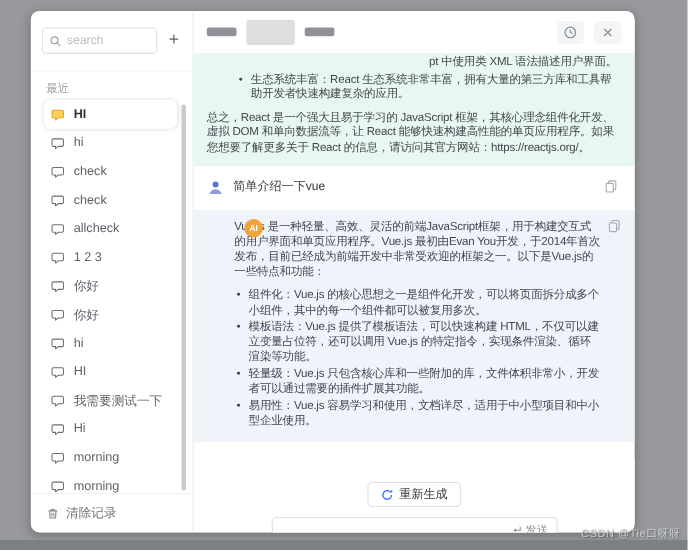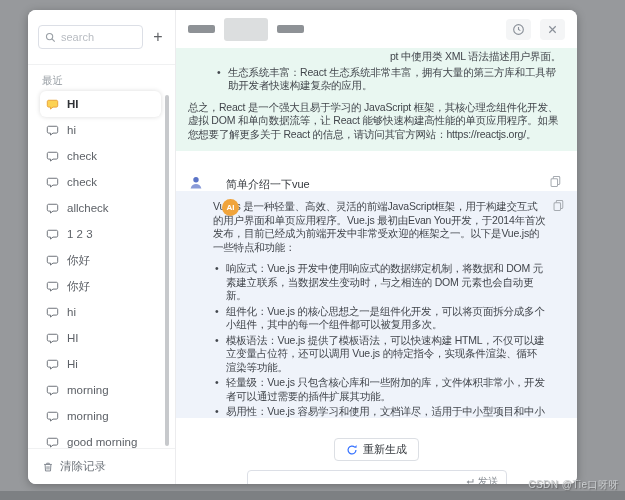--- a/index.html
+++ b/index.html
@@ -45,21 +45,21 @@
   .hdr-btn { width:25px; height:21px; border:none; border-radius:4px; background:#f4f5f6; display:flex; align-items:center; justify-content:center; cursor:pointer; }
   .main-content { flex:1; overflow:hidden; display:flex; flex-direction:column;
     font-size:10.5px; line-height:13.5px; letter-spacing:-.2px; color:#42464c; }
   .msg-react { background:#e9f7f1; padding:2px 16px 10px 12px; flex:none; }
   .cont-line { margin-left:40px;text-align:right; }
   .chat-ul { list-style:none; margin-top:1px; }
   .chat-ul li { position:relative; padding-left:13px; margin-top:2px; }
   .chat-ul li::before { content:"•"; position:absolute; left:2px; }
   .msg-react .chat-ul { margin-left:27px; }
   .para { margin-top:8px; }
-  .msg-user { height:40px; flex:none; display:flex; align-items:flex-end; gap:22px; padding:0 14px 0 12px; background:#fff; }
+  .msg-user { height:40px; flex:none; display:flex; align-items:center; gap:8px; padding:0 14px 0 12px; background:#fff; }
   .msg-user .u-text { flex:1; font-size:11px; letter-spacing:0; color:#35393e; }
   .msg-ai { position:relative; background:#eff3fa; padding:9px 14px 12px 12px; flex:0 1 auto; overflow:hidden; }
   .ai-badge { position:absolute; left:11px; top:8px; width:17px; height:17px; border-radius:50%; background:#f0a43c; color:#fff; font-size:8px; font-weight:bold; display:flex; align-items:center; justify-content:center; letter-spacing:0;margin-left:35px; }
   .ai-content { margin-left:25px; margin-right:16px; }
   .copy-btn { position:absolute; right:11px; top:8px; width:16px; height:16px; border:none; background:none; padding:0; cursor:pointer; }
   .msg-user .copy-btn { position:static; flex:none; }
   .main-footer { flex:none; height:66px; padding-top:20px; text-align:center; background:#fff; }
   .regen-btn { display:inline-flex; align-items:center; gap:5px; height:23px; padding:0 11px; background:#fff; border:1px solid #dcdfe4; border-radius:4px; font-size:11px; letter-spacing:0; color:#33373c; cursor:pointer; font-family:inherit; }
   .input-row { position:relative; width:260px; margin:9px auto 0; }
   .chat-input { width:100%; height:40px; border:1px solid #dcdfe6; border-radius:4px; padding:0 52px 0 9px; font-size:10.5px; color:#333; outline:none; font-family:inherit; }
@@ -164,20 +164,28 @@
               </svg>
             </span>
             <span>HI</span>
           </div>
           <div class="side-item">
             <span class="bubble-icon">
               <svg width="13" height="13" viewBox="0 0 16 16">
                 <path d="M3.2 2.8h9.6c.9 0 1.6.7 1.6 1.6v5.2c0 .9-.7 1.6-1.6 1.6H8.6l-3.1 2.4v-2.4H3.2c-.9 0-1.6-.7-1.6-1.6V4.4c0-.9.7-1.6 1.6-1.6z"></path>
               </svg>
             </span>
+            <span>我需要测试一下</span>
+          </div>
+          <div class="side-item">
+            <span class="bubble-icon">
+              <svg width="13" height="13" viewBox="0 0 16 16">
+                <path d="M3.2 2.8h9.6c.9 0 1.6.7 1.6 1.6v5.2c0 .9-.7 1.6-1.6 1.6H8.6l-3.1 2.4v-2.4H3.2c-.9 0-1.6-.7-1.6-1.6V4.4c0-.9.7-1.6 1.6-1.6z"></path>
+              </svg>
+            </span>
             <span>Hi</span>
           </div>
           <div class="side-item">
             <span class="bubble-icon">
               <svg width="13" height="13" viewBox="0 0 16 16">
                 <path d="M3.2 2.8h9.6c.9 0 1.6.7 1.6 1.6v5.2c0 .9-.7 1.6-1.6 1.6H8.6l-3.1 2.4v-2.4H3.2c-.9 0-1.6-.7-1.6-1.6V4.4c0-.9.7-1.6 1.6-1.6z"></path>
               </svg>
             </span>
             <span>morning</span>
           </div>
@@ -255,21 +263,20 @@
         <span class="ai-badge">AI</span>
         <button class="copy-btn">
           <svg width="13" height="13" viewBox="0 0 14 14">
               <rect x="4.6" y="1.6" width="7" height="8.6" rx="1" fill="none" stroke="#a6abb1" stroke-width="1.1"></rect>
               <rect x="2.2" y="4" width="7" height="8.4" rx="1" fill="#eff3fa" stroke="#a6abb1" stroke-width="1.1"></rect>
             </svg>
         </button>
         <div class="ai-content">
           <div>Vue.js 是一种轻量、高效、灵活的前端JavaScript框架，用于构建交互式的用户界面和单页应用程序。Vue.js 最初由Evan You开发，于2014年首次发布，目前已经成为前端开发中非常受欢迎的框架之一。以下是Vue.js的一些特点和功能：</div>
           <ul class="chat-ul para" id="vue-bullets">
-              <li>响应式：Vue.js 开发中使用响应式的数据绑定机制，将数据和 DOM 元素建立联系，当数据发生变动时，与之相连的 DOM 元素也会自动更新。</li>
               <li>组件化：Vue.js 的核心思想之一是组件化开发，可以将页面拆分成多个小组件，其中的每一个组件都可以被复用多次。</li>
               <li>模板语法：Vue.js 提供了模板语法，可以快速构建 HTML，不仅可以建立变量占位符，还可以调用 Vue.js 的特定指令，实现条件渲染、循环渲染等功能。</li>
               <li>轻量级：Vue.js 只包含核心库和一些附加的库，文件体积非常小，开发者可以通过需要的插件扩展其功能。</li>
               <li>易用性：Vue.js 容易学习和使用，文档详尽，适用于中小型项目和中小型企业使用。</li>
             </ul>
 
         </div>
       </div>
 
     </div>

